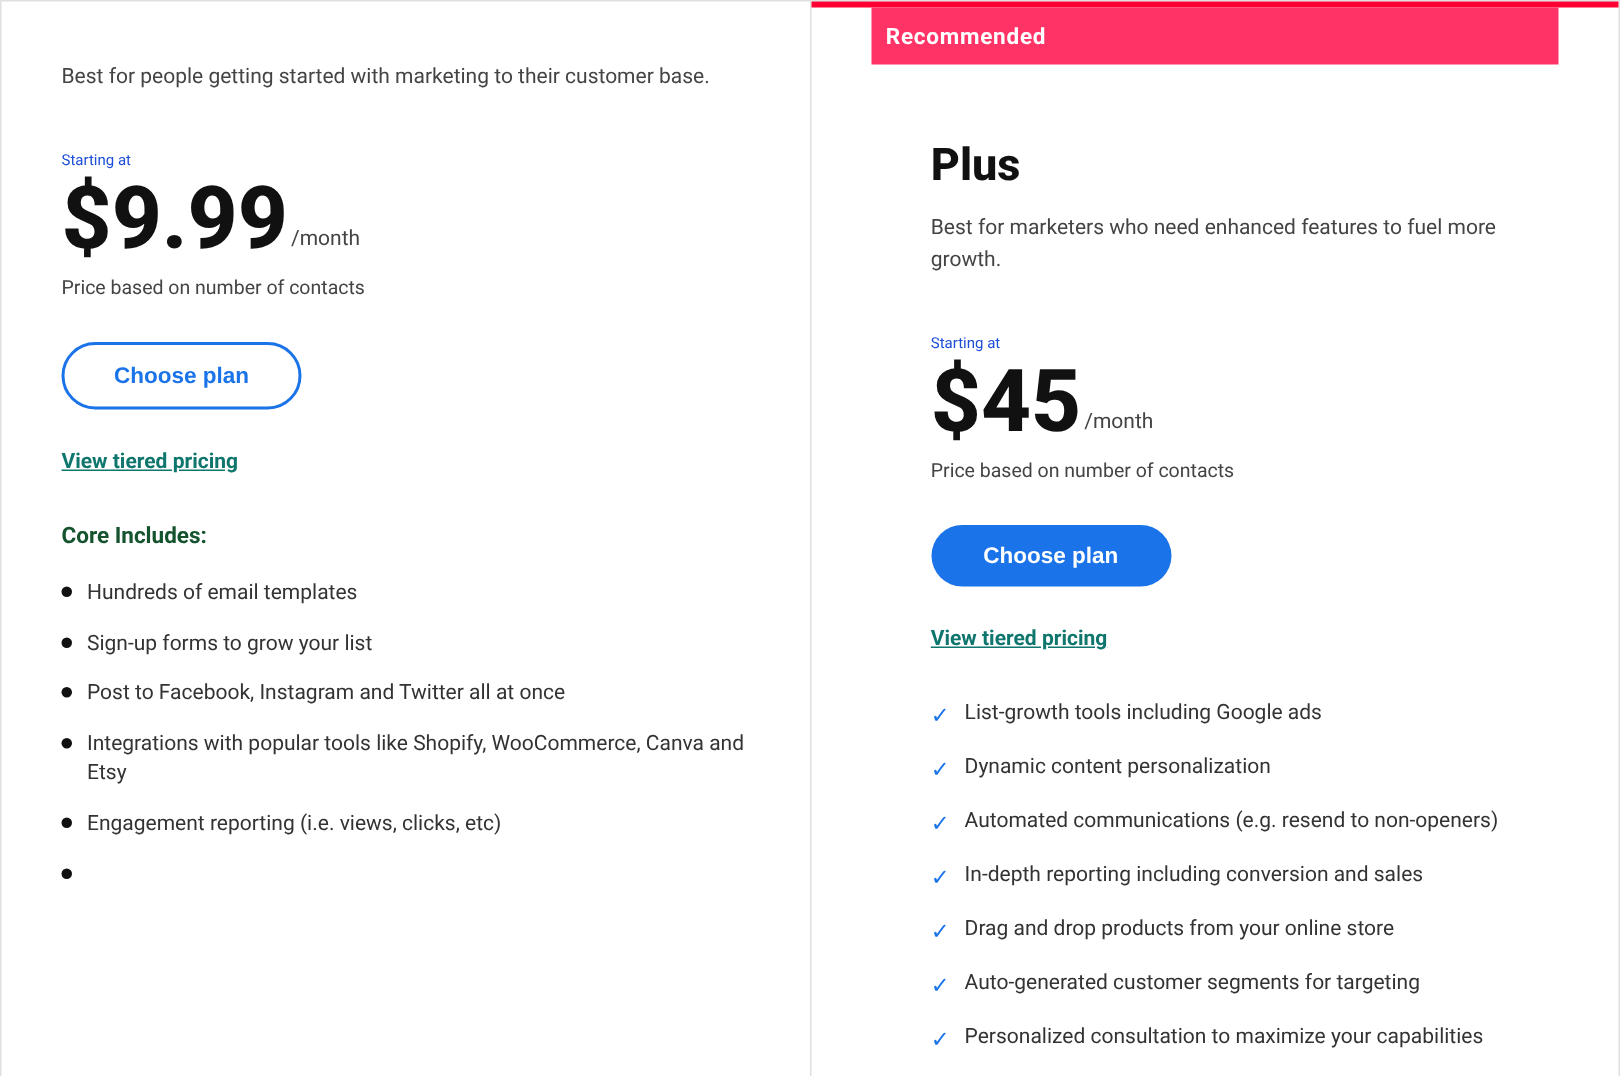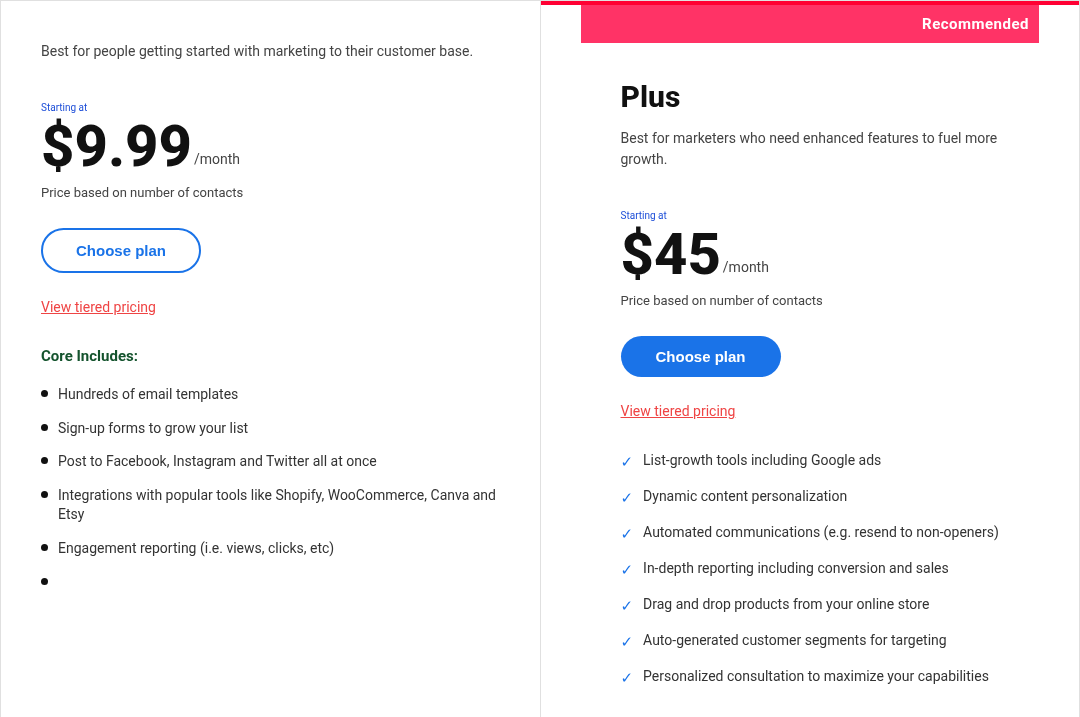--- a/index.html
+++ b/index.html
@@ -35,27 +35,27 @@
       border-right: 1px solid #e0e0e0;
     }
 
     .plan-card.plus {
       border-top: 4px solid #f03;
       padding-top: 0;
     }
 
     .recommended-banner {
       background: #ff3366;
-      text-align: right;
+      text-align: left;
       padding: 10px;
       font-weight: 700;
       color: #fff;
       font-size: 15px;
       letter-spacing: 0.5px;
-      margin-bottom: 36px;
+      margin-bottom: 50px;
     }
 
     .plus-inner {
       padding: 0 40px 40px 40px;
     }
 
     .plan-name {
       font-size: 30px;
       font-weight: 800;
       color: #111;
@@ -121,23 +121,23 @@
       background: #fff;
     }
 
     .choose-plan-btn.filled {
       background: #1a73e8;
       color: #fff;
       border: none;
     }
 
     .view-tiered-link {
-      color: #ef4444;
-      font-size: 14px;
-      font-weight: 400;
+      color: #0f766e;
+      font-size: 14px;
+      font-weight: 700;
       text-decoration: underline;
       cursor: pointer;
       display: inline-block;
       margin-bottom: 32px;
     }
 
     .includes-title {
       font-size: 15px;
       font-weight: 700;
       color: #14532d;

